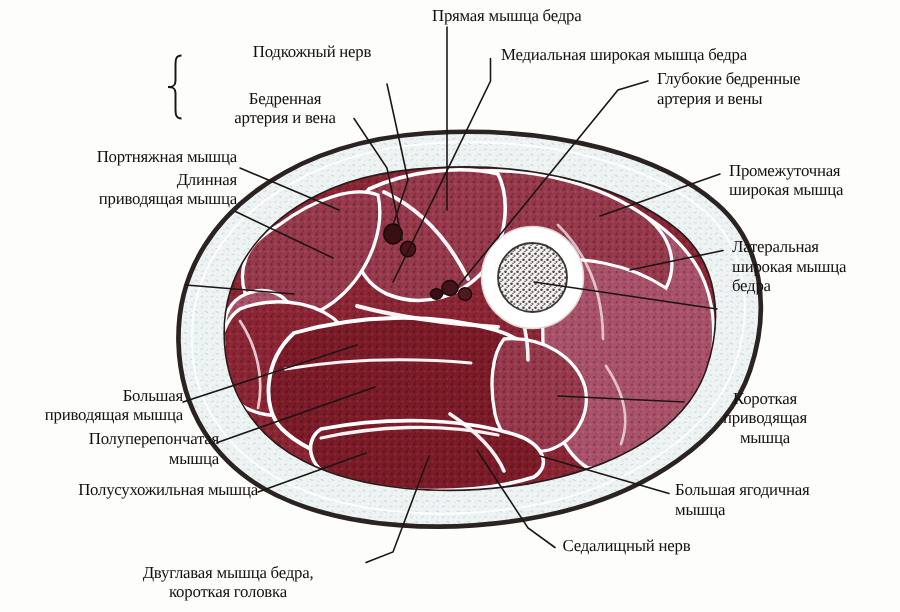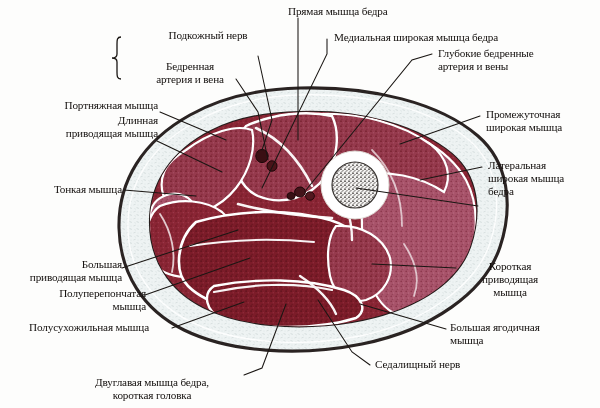--- a/index.html
+++ b/index.html
@@ -271,29 +271,28 @@
   <div class="lbl c" style="left:146px; top:29px; width:124px;">Подкожный нерв</div>
 
   <div class="lbl c" style="left:126px; top:60px; width:128px;">Бедренная
 артерия и вена</div>
 
   <div class="lbl r" style="left:12px; top:99px; width:146px;">Портняжная мышца</div>
 
   <div class="lbl r" style="left:8px; top:114px; width:150px;">Длинная
 приводящая мышца</div>
 
-  <div class="lbl r" style="left:8px; top:183px; width:114px;">Тонкая мышца</div>
 
   <div class="lbl r" style="left:8px; top:258px; width:114px;">Большая
 приводящая мышца</div>
 
   <div class="lbl r" style="left:8px; top:287px; width:138px;">Полуперепончатая
 мышца</div>
 
-  <div class="lbl r" style="left:6px; top:321px; width:166px;text-align:center;">Полусухожильная мышца</div>
+  <div class="lbl r" style="left:6px; top:321px; width:166px;">Полусухожильная мышца</div>
 
   <div class="lbl c" style="left:58px; top:376px; width:188px;">Двуглавая мышца бедра,
 короткая головка</div>
 
   <div class="lbl l" style="left:288px; top:5px; width:180px;">Прямая мышца бедра</div>
 
   <div class="lbl l" style="left:334px; top:31px; width:246px;">Медиальная широкая мышца бедра</div>
 
   <div class="lbl l" style="left:438px; top:47px; width:160px;">Глубокие бедренные
 артерия и вены</div>

